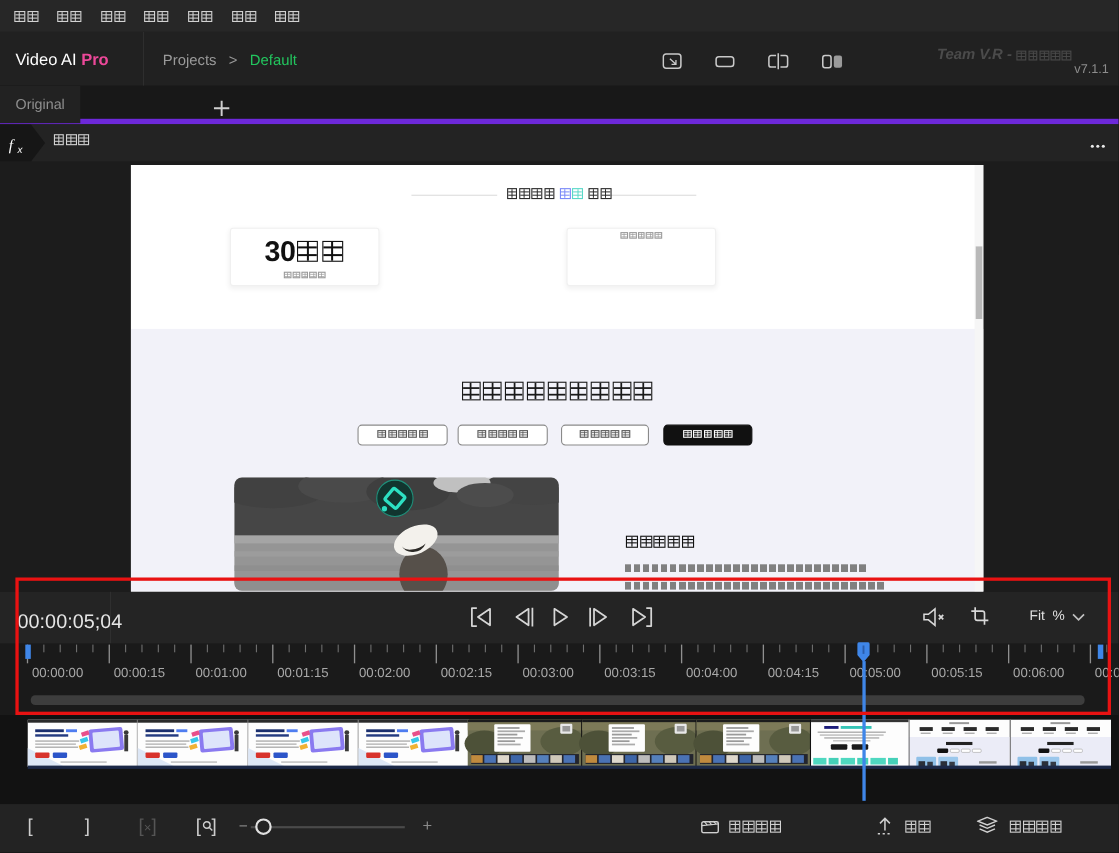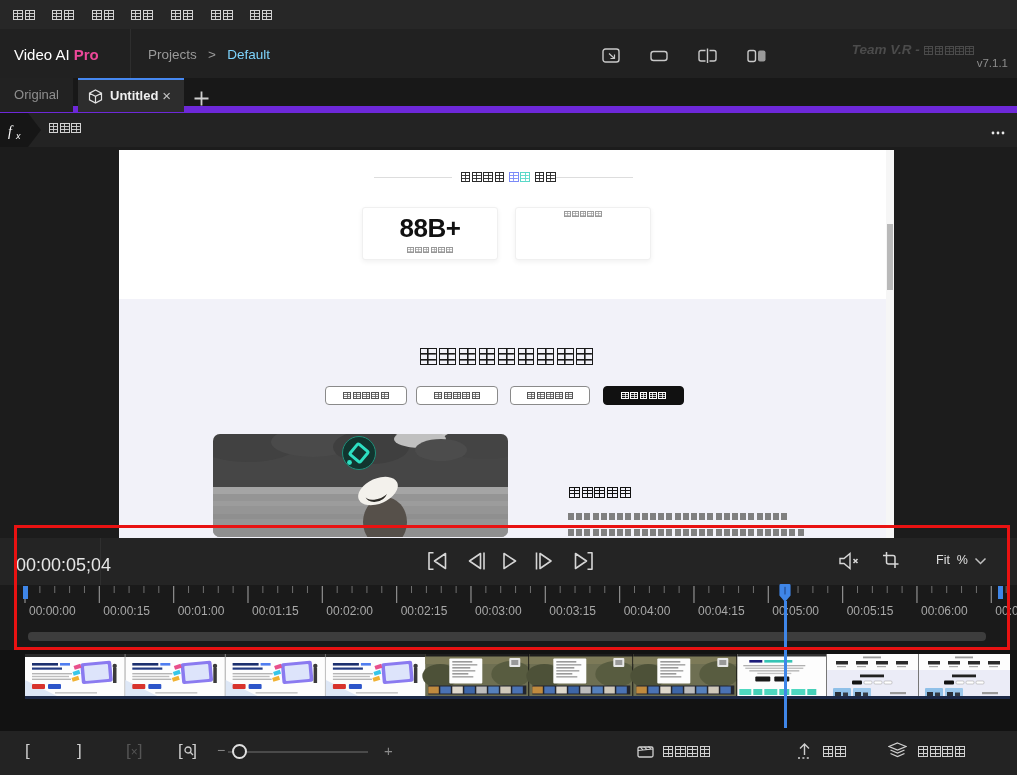--- a/index.html
+++ b/index.html
@@ -4,21 +4,21 @@
 html,body{width:1017px;height:775px;overflow:hidden;background:#141414;font-family:"Liberation Sans",sans-serif}
 #app{position:relative;width:1017px;height:775px}
 .abs{position:absolute}
 .z{display:inline-block;width:.84em;height:.84em;border:.08em solid currentColor;vertical-align:-.05em;margin:0 .07em;background:linear-gradient(currentColor,currentColor) left 50% top 30%/100% .08em no-repeat,linear-gradient(currentColor,currentColor) left 50% top 72%/100% .08em no-repeat,linear-gradient(currentColor,currentColor) center/.08em 100% no-repeat}
 
 #menubar{left:0;top:0;width:1017px;height:29px;background:#272727;color:#d2d2d2;font-size:12px}
 #menubar>span{position:absolute;top:8px}
 
 #header{left:0;top:29px;width:1017px;height:49px;background:#212121}
 
-#tabbar{left:0;top:78px;width:1017px;height:35px;background:#181818;border-bottom:7px solid #6d28d9}
+#tabbar{left:0;top:78px;width:1017px;height:35px;background:#181818;border-bottom:5px solid #6d28d9}
 #tab1{left:0;top:0;width:73px;height:34px;background:#222;color:#8f8f8f;font-size:13px;line-height:34px;text-align:center}
 #tab2{left:78px;top:0;width:106px;height:34px;background:#2d2d2d;border-top:2px solid #4688f1;color:#efefef;font-size:13px;font-weight:bold;line-height:31px}
 
 #fxbar{left:0;top:113px;width:1017px;height:34px;background:#232323}
 
 #preview{left:0;top:147px;width:1017px;height:391px;background:#1c1c1c}
 #video{left:119px;top:3px;width:775px;height:388px;background:#fff;overflow:hidden}
 .card{position:absolute;top:57px;width:136px;height:53px;background:#fff;border:1px solid #f0f0f0;box-shadow:0 2px 5px rgba(0,0,0,.06);text-align:center;border-radius:3px}
 .card b{display:block;font-size:26px;margin-top:5px;color:#111;letter-spacing:-.5px}
 .card i{display:block;font-style:normal;font-size:8px;color:#999;margin-top:2px}
@@ -43,43 +43,36 @@
 <span style="left:51px"><span class="z"></span><span class="z"></span></span>
 <span style="left:91px"><span class="z"></span><span class="z"></span></span>
 <span style="left:130px"><span class="z"></span><span class="z"></span></span>
 <span style="left:170px"><span class="z"></span><span class="z"></span></span>
 <span style="left:210px"><span class="z"></span><span class="z"></span></span>
 <span style="left:249px"><span class="z"></span><span class="z"></span></span>
 </div>
 
 <div class="abs" id="header">
 <span class="abs" style="left:14px;top:17px;font-size:15px;color:#fff">Video AI <b style="color:#ec4899">Pro</b></span>
-<span class="abs" style="left:148px;top:18px;font-size:13.5px;color:#9a9a9a">Projects&nbsp;&nbsp;&nbsp;&gt;&nbsp;&nbsp;&nbsp;<span style="color:#7dd3fc">Default</span></span>
+<span class="abs" style="left:148px;top:18px;font-size:13.5px;color:#9a9a9a">Projects&nbsp;&nbsp;&nbsp;&gt;&nbsp;&nbsp;&nbsp;<span style="color:#22c55e">Default</span></span>
       <span class="abs" style="left:130px;top:0;width:1px;height:49px;background:#2e2e2e"></span>
 <svg class="abs" style="left:602px;top:19px" width="165" height="16" viewBox="0 0 165 16" fill="none" stroke="#c9c9c9" stroke-width="1.4">
 <rect x="1" y="1" width="16" height="13" rx="2.5"></rect>
         <path d="M7 5.5 L12.5 10.5 M12.5 6.5 V10.5 H8.5" stroke-width="1.2"></path>
 <rect x="49" y="3.5" width="16" height="9" rx="2.5"></rect>
 <path d="M103.5 2.5 H99 A2 2 0 0 0 97 4.5 V11 A2 2 0 0 0 99 13 H103.5 M107.5 2.5 h4.5 A2 2 0 0 1 114 4.5 V11 a2 2 0 0 1 -2 2 h-4.5 M105.5 0.5 V15"></path>
 <rect x="146" y="2.5" width="7.5" height="11" rx="2"></rect>
         <rect x="156" y="2.5" width="7.5" height="11" rx="2" fill="#9a9a9a" stroke="none"></rect>
 </svg>
 <span class="abs" style="right:42px;top:13px;font-size:13.5px;font-style:italic;color:#4b4b4b;font-weight:bold">Team V.R - <span style="font-size:10.5px"><span class="z"></span><span class="z"></span><span class="z"></span><span class="z"></span><span class="z"></span></span></span>
 <span class="abs" style="right:9px;top:28px;font-size:11.5px;color:#8d8d8d">v7.1.1</span>
 </div>
 
 <div class="abs" id="tabbar">
 <div class="abs" id="tab1">Original</div>
-<div class="abs" id="tab2">
-<svg style="position:absolute;left:10px;top:9px" width="15" height="15" viewBox="0 0 15 15" fill="none" stroke="#e2e2e2" stroke-width="1.2">
-          <path d="M7.5 1 L13.5 4.2 V10.8 L7.5 14 L1.5 10.8 V4.2 Z M1.5 4.2 L7.5 7.4 L13.5 4.2 M7.5 7.4 V14"></path>
-        </svg>
-<span style="margin-left:32px">Untitled</span>
-<span style="position:absolute;right:13px;top:0;font-weight:normal;color:#c4c4c4;font-size:15px">×</span>
-</div>
 <svg class="abs" style="left:194px;top:13px" width="15" height="15" viewBox="0 0 15 15" stroke="#cfcfcf" stroke-width="1.8">
         <path d="M7.5 0.5 V14.5 M0.5 7.5 H14.5"></path>
       </svg>
 </div>
 
 <div class="abs" id="fxbar">
 <svg class="abs" style="left:0;top:0" width="42" height="34">
         <polygon points="0,0 28,0 41,17 28,34 0,34" fill="#161616"></polygon>
         <text x="8" y="23" font-size="14" font-style="italic" fill="#fff" font-family="Liberation Serif">f</text>
         <text x="16" y="26" font-size="9" font-style="italic" fill="#fff">x</text>
@@ -92,23 +85,23 @@
       </svg>
 </div>
 
 <div class="abs" id="preview">
 <div class="abs" id="video">
 
   <div class="abs" style="left:255px;top:27px;width:78px;height:1px;background:#ddd"></div>
   <div class="abs" style="left:436px;top:27px;width:78px;height:1px;background:#ddd"></div>
   <div class="abs" style="left:341px;top:21px;font-size:11.5px;font-weight:bold;color:#2a2a2a"><span class="z"></span><span class="z"></span><span class="z"></span><span class="z"></span><span class="z" style="color:#7b8af8;margin-left:.35em"></span><span class="z" style="color:#5ad8c8"></span><span class="z" style="margin-left:.35em"></span><span class="z"></span></div>
 
-  <div class="card" style="left:243px">
-          <b>88B+</b>
-          <i><span class="z"></span><span class="z"></span><span class="z"></span><span class="z"></span><span class="z"></span><span class="z"></span></i>
+  <div class="card" style="left:90px">
+          <b>30<span class="z" style="font-size:23px"></span><span class="z" style="font-size:23px"></span></b>
+          <i><span class="z"></span><span class="z"></span><span class="z"></span><span class="z"></span><span class="z"></span></i>
         </div>
   <div class="card" style="left:396px">
           <i><span class="z"></span><span class="z"></span><span class="z"></span><span class="z"></span><span class="z"></span></i>
         </div>
 
   <div class="abs" style="left:0;top:149px;width:775px;height:239px;background:#f2f2f9">
     <div class="abs" style="left:0;top:47px;width:775px;text-align:center;font-size:20px;font-weight:bold;color:#191919"><span class="z"></span><span class="z"></span><span class="z"></span><span class="z"></span><span class="z"></span><span class="z"></span><span class="z"></span><span class="z"></span><span class="z"></span></div>
     <div class="pill" style="left:206px;top:87px;width:82px"><span style="color:#555;font-size:9.5px"><span class="z"></span><span class="z"></span><span class="z"></span><span class="z"></span><span class="z"></span></span></div>
     <div class="pill" style="left:297px;top:87px;width:82px"><span style="color:#555;font-size:9.5px"><span class="z"></span><span class="z"></span><span class="z"></span><span class="z"></span><span class="z"></span></span></div>
     <div class="pill" style="left:391px;top:87px;width:80px"><span style="color:#555;font-size:9.5px"><span class="z"></span><span class="z"></span><span class="z"></span><span class="z"></span><span class="z"></span></span></div>

